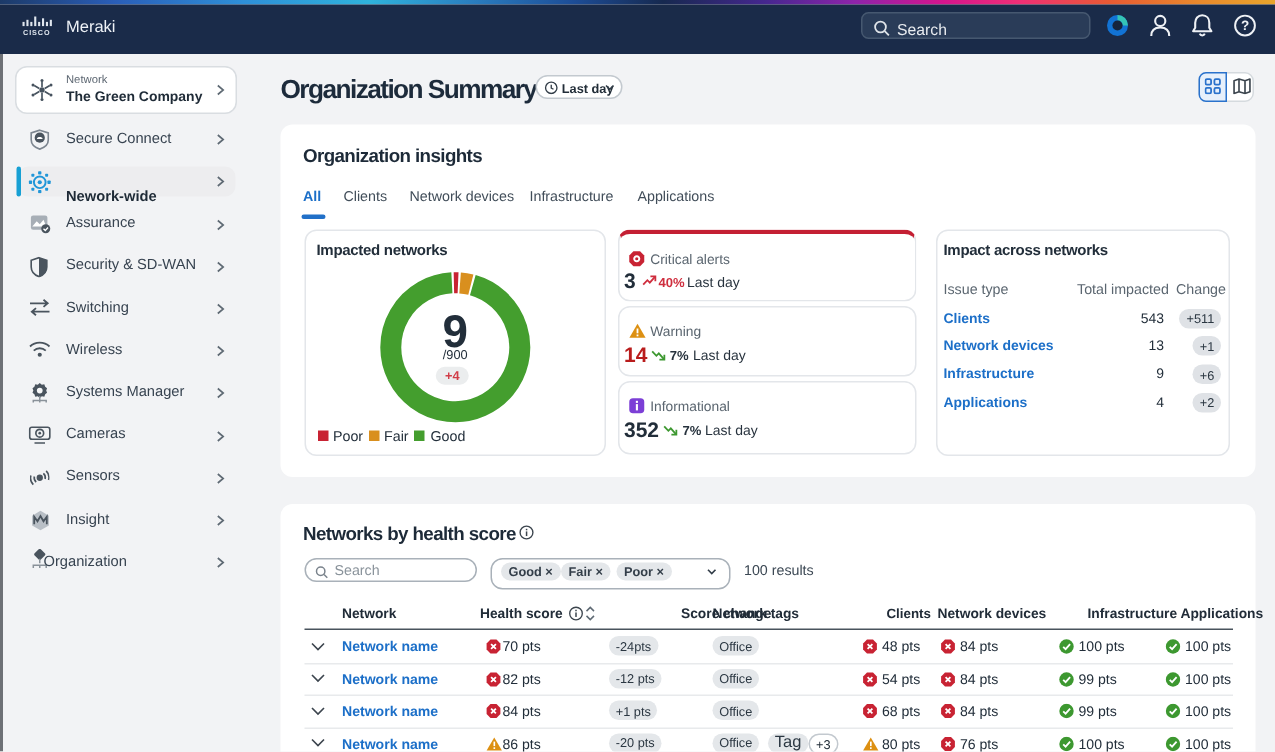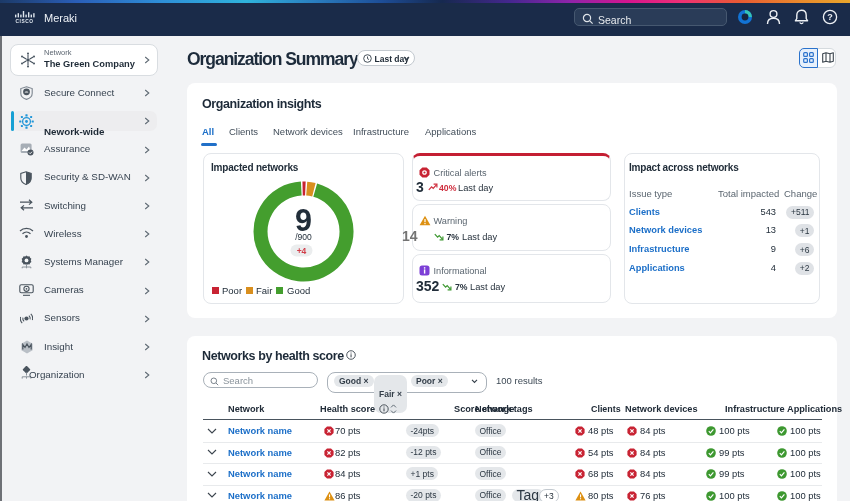--- a/index.html
+++ b/index.html
@@ -276,21 +276,21 @@
 <div class="abs" style="left:439px;top:183px;font-size:8.7px;font-weight:bold;color:#cf2e3e;">40%</div>
 <div class="abs" style="left:458px;top:183px;font-size:9.3px;color:#27323d;">Last day</div>
 
 <div class="innercard" style="left:412px;top:204px;width:199px;height:47px;"></div>
 <svg class="abs" style="left:419px;top:215px" width="12" height="11" viewBox="0 0 12 11">
   <path d="M6 0.8 L11.4 10.2 L0.6 10.2 Z" fill="#dd9012"></path>
   <rect x="5.4" y="4" width="1.2" height="3.2" fill="#fff"></rect>
     <rect x="5.4" y="8" width="1.2" height="1.2" fill="#fff"></rect>
 </svg>
 <div class="abs greytxt" style="left:433.5px;top:216px;font-size:9.2px;">Warning</div>
-<div class="abs" style="left:402px;top:228px;font-size:14px;font-weight:bold;color:#737373;">14</div>
+<div class="abs" style="left:416px;top:228px;font-size:14px;font-weight:bold;color:#b91c1c;">14</div>
 <svg class="abs" style="left:433.5px;top:232.5px" width="10" height="8" viewBox="0 0 10 8">
     <path d="M0.8 1.2 L3.6 4.2 L5.2 2.6 L8.6 6.4" fill="none" stroke="#3d9830" stroke-width="1.2"></path>
     <path d="M5.6 6.8 L8.9 6.8 L8.9 3.5" fill="none" stroke="#3d9830" stroke-width="1.2"></path>
   </svg>
 <div class="abs" style="left:446.5px;top:232px;font-size:8.7px;font-weight:bold;color:#27323d;">7%</div>
 <div class="abs" style="left:462px;top:232px;font-size:9.3px;color:#27323d;">Last day</div>
 
 <div class="innercard" style="left:412px;top:254px;width:199px;height:49px;"></div>
 <svg class="abs" style="left:419px;top:265px" width="11" height="11" viewBox="0 0 11 11">
   <rect x="0.5" y="0.5" width="10" height="10" rx="2.5" fill="#7c3fd6"></rect>
@@ -334,21 +334,21 @@
 
 <div class="abs" style="left:203px;top:372px;width:115px;height:15.5px;background:#fff;border:1px solid #a9b1b9;border-radius:8px;">
   <svg style="position:absolute;left:6px;top:4px" width="9" height="9" viewBox="0 0 9 9">
       <circle cx="3.8" cy="3.8" r="2.8" fill="none" stroke="#7a838c" stroke-width="1"></circle>
       <line x1="6" y1="6" x2="8.2" y2="8.2" stroke="#7a838c" stroke-width="1"></line>
     </svg>
   <span style="position:absolute;left:19px;top:2.2px;font-size:9.5px;color:#8a939b;">Search</span>
 </div>
 <div class="abs" style="left:327px;top:372px;width:160px;height:21px;background:#fff;border:1px solid #a9b1b9;border-radius:8px;">
   <span class="tagpill" style="position:absolute;left:6px;top:1.6px;font-size:8.5px;padding:1px 5px;">Good ×</span>
-  <span class="tagpill" style="position:absolute;left:46px;top:1.6px;font-size:8.5px;padding:14px 5px;">Fair ×</span>
+  <span class="tagpill" style="position:absolute;left:46px;top:1.6px;font-size:8.5px;padding:1px 5px;">Fair ×</span>
   <span class="tagpill" style="position:absolute;left:83px;top:1.6px;font-size:8.5px;padding:1px 5px;">Poor ×</span>
   <svg style="position:absolute;right:8px;top:5.5px" width="7" height="5" viewBox="0 0 7 5">
       <path d="M1 0.8 L3.5 3.4 L6 0.8" fill="none" stroke="#333e49" stroke-width="1.1"></path>
     </svg>
 </div>
 <div class="abs" style="left:496px;top:375px;font-size:9.5px;color:#3c4854;">100 results</div>
 
 <div class="abs" style="left:228px;top:403.5px;font-size:9.2px;font-weight:bold;color:#212c38;">Network</div>
 <div class="abs" style="left:320px;top:403.5px;font-size:9.2px;font-weight:bold;color:#212c38;">Health score</div>
 <div class="abs" style="left:406px;top:403.5px;font-size:9.2px;font-weight:bold;color:#212c38;margin-left:48px;">Score change</div>
@@ -467,21 +467,21 @@
   </svg>
 <div class="abs" style="left:228px;top:489.5px;font-size:9.4px;font-weight:bold;color:#1c6fc8;">Network name</div>
 <svg class="abs" style="left:324px;top:490.5px" width="11" height="10" viewBox="0 0 11 10">
     <path d="M5.5 0.6 L10.6 9.4 L0.4 9.4 Z" fill="#dd9012"></path>
     <rect x="5" y="3.4" width="1.1" height="3" fill="#fff"></rect>
     <rect x="5" y="7.2" width="1.1" height="1.1" fill="#fff"></rect>
   </svg>
 <div class="abs" style="left:335px;top:489.5px;font-size:9.4px;color:#222e3a;">86 pts</div>
 <div class="abs" style="left:406px;top:488.5px;line-height:0;"><span class="pill" style="font-size:8.5px;">-20 pts</span></div>
 <div class="abs" style="left:475px;top:488.5px;line-height:0;"><span class="pill" style="font-size:8.5px;">Office</span></div>
-<div class="abs" style="left:512px;top:488.5px;line-height:0;"><span class="pill" style="font-size:14px;">Tag</span></div>
+<div class="abs" style="left:512px;top:488.5px;line-height:0;"><span class="pill" style="font-size:11px;">Tag</span></div>
 <div class="abs" style="left:539px;top:488.5px;line-height:0;"><span class="pill" style="font-size:8.5px;background:#fff;border:1px solid #c3c9cf;color:#222d38;padding:1px 4px;">+3</span></div>
 <svg class="abs" style="left:575px;top:490.5px" width="11" height="10" viewBox="0 0 11 10">
     <path d="M5.5 0.6 L10.6 9.4 L0.4 9.4 Z" fill="#dd9012"></path>
     <rect x="5" y="3.4" width="1.1" height="3" fill="#fff"></rect>
     <rect x="5" y="7.2" width="1.1" height="1.1" fill="#fff"></rect>
   </svg>
 <div class="abs" style="left:588px;top:489.5px;font-size:9.4px;color:#222e3a;">80 pts</div>
 <svg class="abs" style="left:627px;top:490.5px" width="10" height="10" viewBox="0 0 10 10">
     <path d="M3 0.4 L7 0.4 L9.6 3 L9.6 7 L7 9.6 L3 9.6 L0.4 7 L0.4 3 Z" fill="#c82333"></path>
     <path d="M3.4 3.4 L6.6 6.6 M6.6 3.4 L3.4 6.6" stroke="#fff" stroke-width="1.2"></path>

